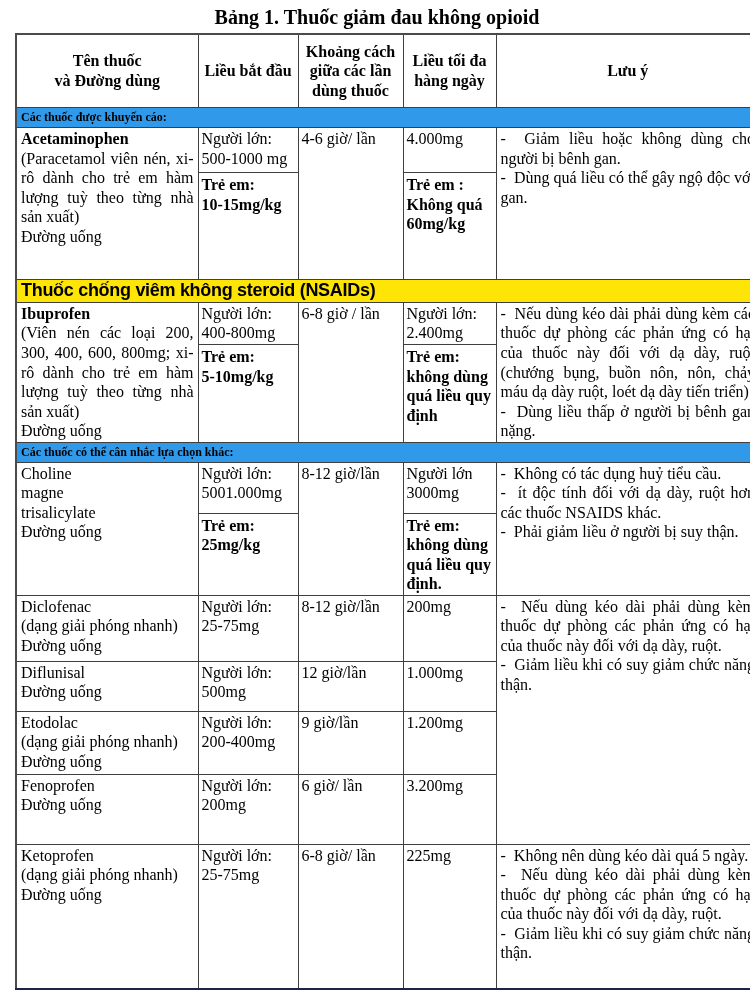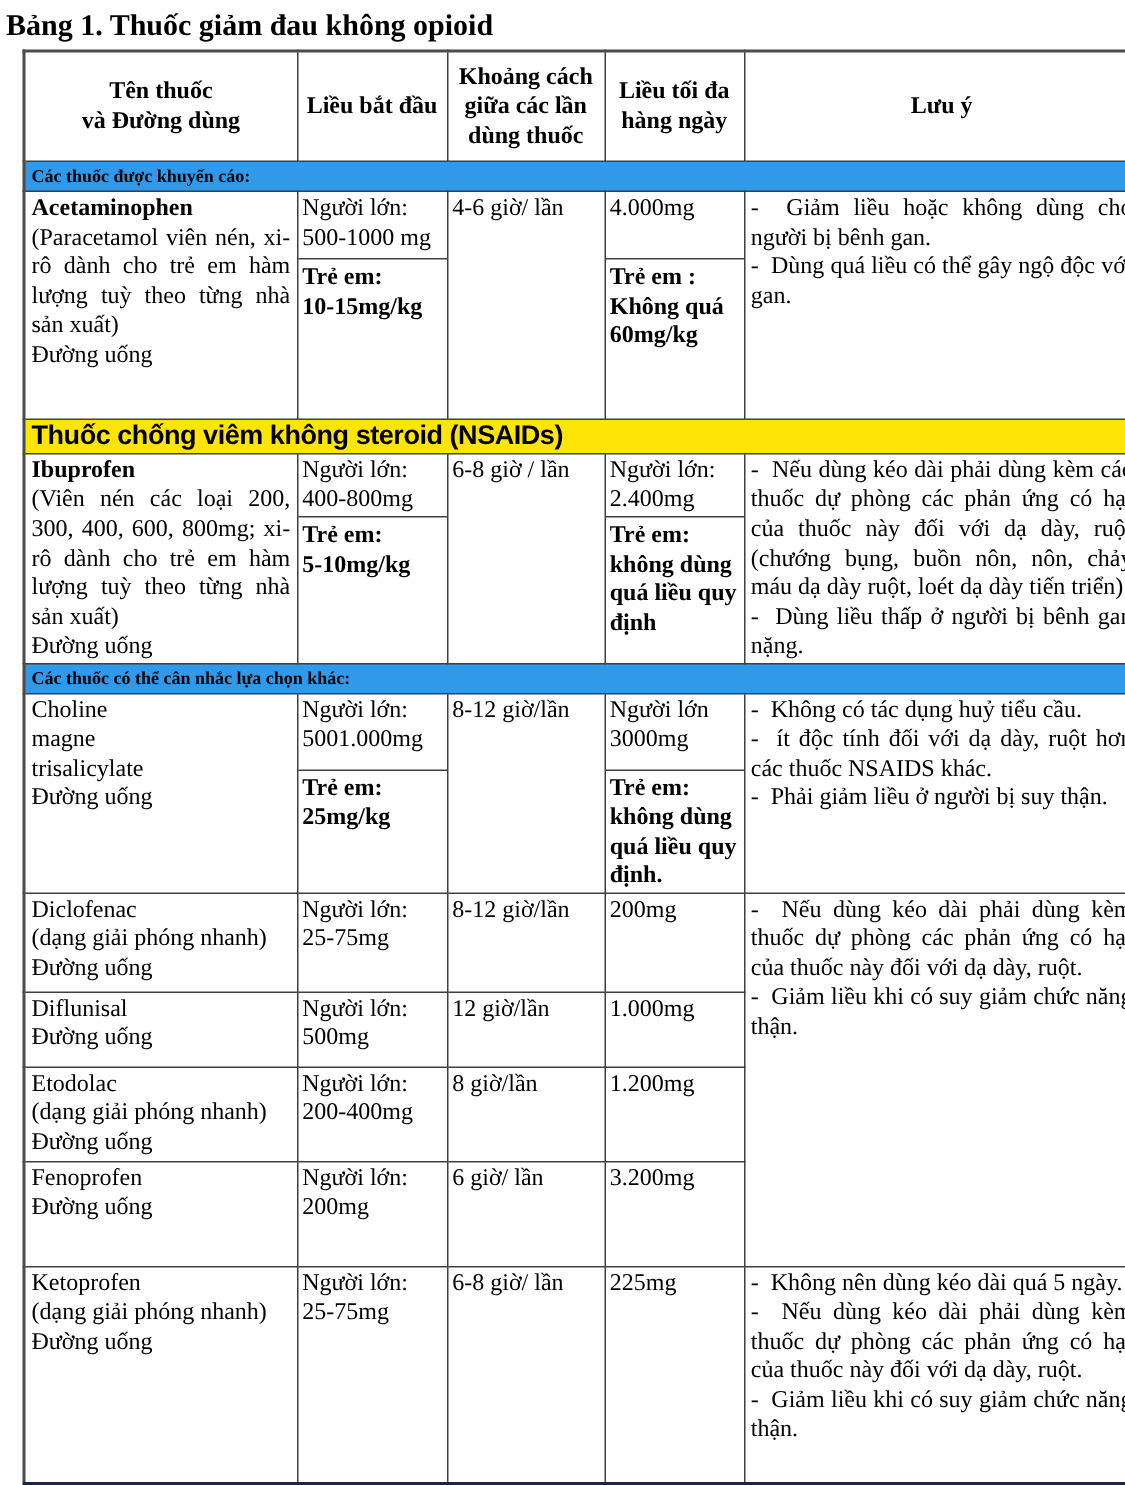--- a/index.html
+++ b/index.html
@@ -2,21 +2,21 @@
 <html lang="vi"><head>
 <meta charset="utf-8">
 <style>
   html,body { margin:0; padding:0; background:#ffffff; }
   body {
     width:750px; height:990px; overflow:hidden;
     font-family:"Liberation Serif", serif;
     font-size:16px; color:#000; -webkit-font-smoothing:antialiased;
   }
   .title {
-    text-align:left; font-weight:bold; font-size:20px;
+    text-align:center; font-weight:bold; font-size:20px;
     padding:6px 0 4px 4px;
   }
   table.drug-table {
     border-collapse:collapse; table-layout:fixed;
     width:744px; margin-left:15px;
     border:2px solid #4b4b4b;
     border-bottom:5px solid #1d2547;
   }
   th, td {
     border:1px solid #3f3f3f;
@@ -205,21 +205,21 @@
   </tr>
 
   <tr class="r-etodo">
     <td class="cell">
       <div>Etodolac</div>
       <div>(dạng giải phóng nhanh)</div>
       <div>Đường uống</div>
     </td>
     <td class="tight pre">Người lớn:
 200-400mg</td>
-    <td class="tight">8 giờ/lần</td>
+    <td class="tight">9 giờ/lần</td>
     <td class="tight">1.200mg</td>
   </tr>
 
   <tr class="r-feno">
     <td class="cell">
       <div>Fenoprofen</div>
       <div>Đường uống</div>
     </td>
     <td class="tight pre">Người lớn:
 200mg</td>

